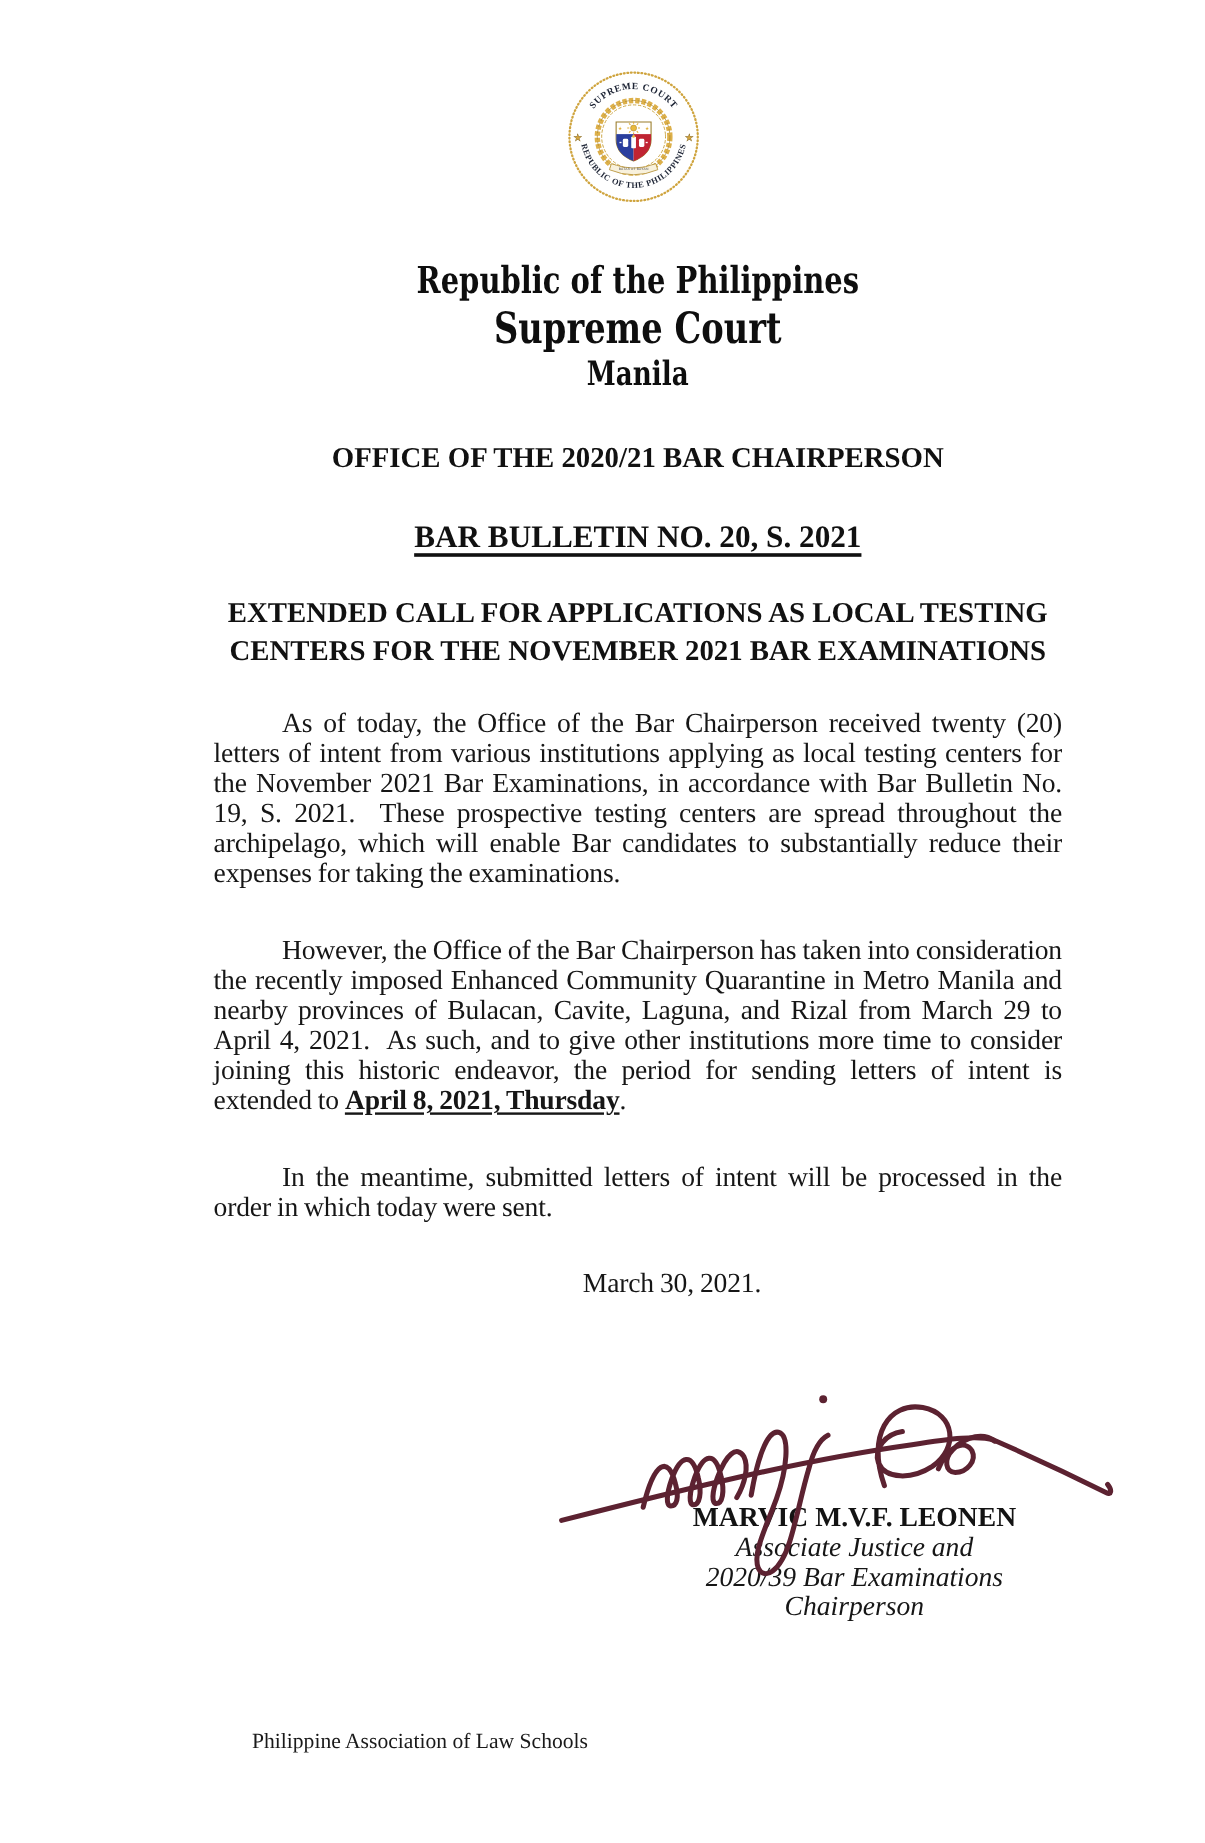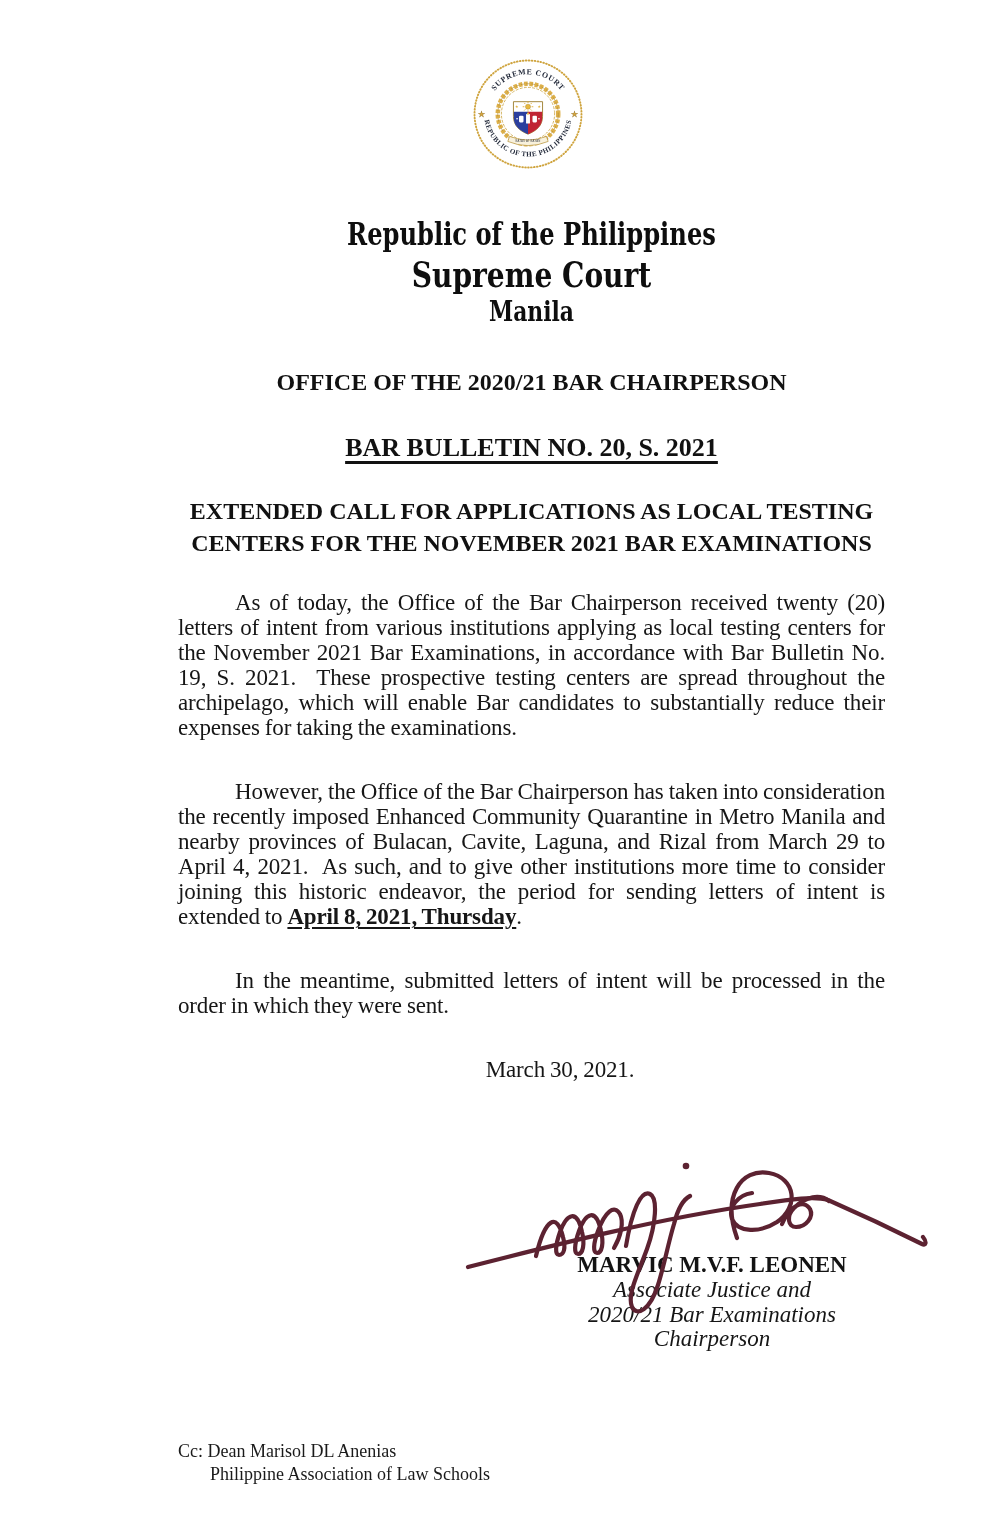--- a/index.html
+++ b/index.html
@@ -150,40 +150,39 @@
   </div>
 
   <div class="subject-heading">
     <div>EXTENDED CALL FOR APPLICATIONS AS LOCAL TESTING</div>
     <div>CENTERS FOR THE NOVEMBER 2021 BAR EXAMINATIONS</div>
   </div>
 
   <div class="body-text">
     <p>As of today, the Office of the Bar Chairperson received twenty (20) letters of intent from various institutions applying as local testing centers for the November 2021 Bar Examinations, in accordance with Bar Bulletin No. 19, S. 2021.&nbsp; These prospective testing centers are spread throughout the archipelago, which will enable Bar candidates to substantially reduce their expenses for taking the examinations.</p>
     <p><span>However, the Office of the Bar Chairperson has taken into consideration the recently imposed Enhanced Community Quarantine in Metro Manila and nearby provinces of Bulacan, Cavite, Laguna, and Rizal from March 29 to April 4, 2021.&nbsp; As such, and to give other institutions more time to consider joining this historic endeavor, the period for sending letters of intent is extended to </span><span class="emphasis">April 8, 2021, Thursday</span><span>.</span></p>
-    <p>In the meantime, submitted letters of intent will be processed in the order in which they were sent.</p>
+    <p>In the meantime, submitted letters of intent will be processed in the order in which today were sent.</p>
     <p class="date-line">March 30, 2021.</p>
   </div>
 
   <svg class="signature-svg" viewBox="0 0 470 175" xmlns="http://www.w3.org/2000/svg">
     <g fill="none" stroke="#5c2231" stroke-width="4.2" stroke-linecap="round" stroke-linejoin="round">
       <path d="M8 115 C90 94 200 66 300 52 C332 47 355 44 368 48 C400 62 436 79 462 92 C466 94 467 90 463 85"></path>
       <path d="M76 104 C85 66 97 60 103 85 C106 96 104 103 99 103 C95 103 95 94 100 80 C107 61 117 57 122 80 C125 92 123 102 118 102 C114 102 114 93 119 79 C126 60 136 56 141 79 C144 91 142 101 137 101 C133 101 133 92 138 79 C145 60 154 52 160 62 C164 70 161 84 154 96"></path>
       <path d="M166 94 C172 58 181 38 190 42 C198 46 196 72 187 97 C177 124 167 143 172 155 C177 165 190 158 198 133 C204 114 208 92 214 72 C217 60 222 48 230 44"></path>
       <path d="M277 86 C262 44 281 16 309 21 C336 26 339 55 317 70 C300 81 278 81 272 67 C268 55 278 43 292 41"></path>
       <path d="M322 72 C330 53 344 47 350 57 C354 65 346 75 336 75 C328 75 326 64 334 56 C346 44 360 42 369 49"></path>
     </g>
     <circle cx="226" cy="14" r="3.3" fill="#5c2231"></circle>
   </svg>
 
   <div class="signatory-block">
     <div class="signatory-name">MARVIC M.V.F. LEONEN</div>
     <div class="signatory-title">Associate Justice and</div>
-    <div class="signatory-title">2020/21 Bar Examinations</div>
+    <div class="signatory-title">2020/39 Bar Examinations</div>
     <div class="signatory-title">Chairperson</div>
   </div>
 
   <div class="cc-block">
-    <div class="cc-line1"><span>Cc:</span> <span>Dean Marisol DL Anenias</span></div>
     <div class="cc-indent">Philippine Association of Law Schools</div>
   </div>
 
 </div>
 
 </body></html>

